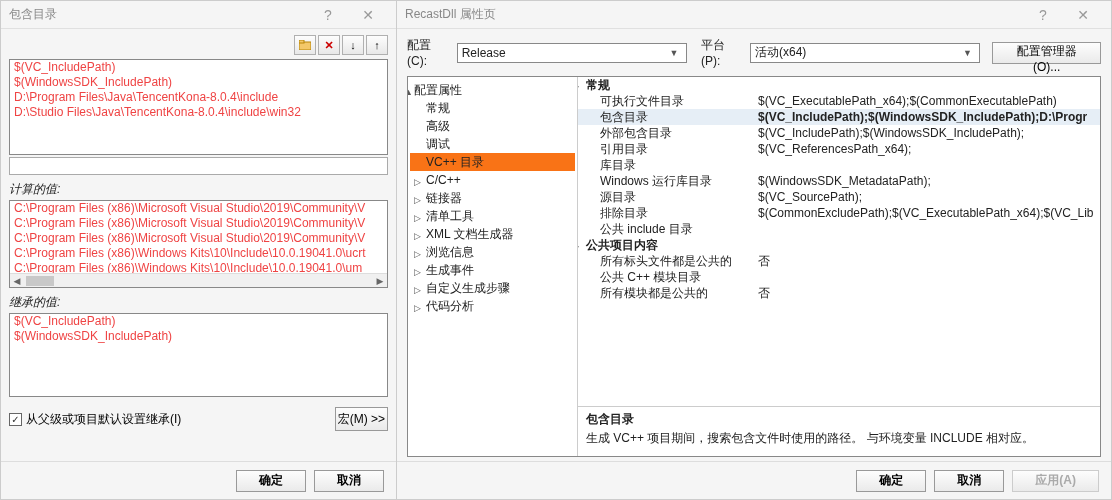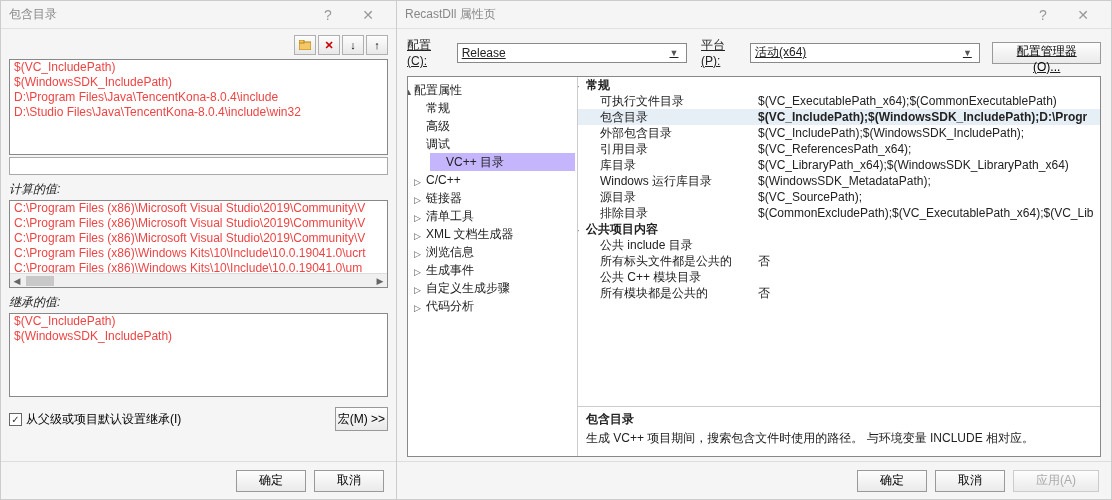--- a/index.html
+++ b/index.html
@@ -30,40 +30,40 @@
   .lb2 .scroll-h { position: absolute; bottom: 0; left: 0; right: 0; height: 14px; background: #f0f0f0; border-top: 1px solid #ddd; display: flex; align-items: center; }
   .scroll-h .thumb { width: 28px; height: 10px; background: #c8c8c8; margin-left: 2px; }
   .scroll-h .arrow { width: 14px; height: 12px; display: flex; align-items:center; justify-content:center; color:#666; font-size:9px; }
   .lb3 { height: 84px; }
   
   .chk-row { display: flex; align-items: center; margin-top: 10px; gap: 4px; }
   .chk { width: 13px; height: 13px; border: 1px solid #666; background: #fff; display:flex; align-items:center; justify-content:center; color:#333; font-size:10px; }
   .macro-btn { margin-left: auto; height: 24px; padding: 0 2px; border: 1px solid #999; background: linear-gradient(#fdfdfd,#eaeaea); }
   
   .footer { height: 38px; border-top: 1px solid #ddd; display: flex; align-items: center; justify-content: flex-end; gap: 8px; padding: 0 12px; }
-  .footer .btn { height: 22px; padding: 0 22px; border: 1px solid #999; background: linear-gradient(#fdfdfd,#eaeaea); }
+  .footer .btn { height: 22px; padding: 0 22px; border: 1px solid #999; background: linear-gradient(#fdfdfd,#eaeaea); font-weight: bold; }
   .footer .btn.disabled { color: #aaa; border-color:#ccc; }
   
   
-  .config-row { display: flex; align-items: center; gap: 6px; padding: 8px 10px 4px 10px; color: #222; text-decoration: underline; }
+  .config-row { display: flex; align-items: center; gap: 6px; padding: 8px 10px 4px 10px; color: #222; }
   .config-row .clabel { }
   .combo { height: 20px; border: 1px solid #888; background: #fff; display: flex; align-items: center; padding: 0 4px; position: relative; }
   .combo .cval { flex: 1; }
   .combo .carrow { width: 16px; text-align: center; color: #555; font-size: 9px; }
   .combo.cfg { width: 232px; }
   .combo.plat { width: 232px; }
   .cfg-mgr { height: 22px; padding: 0 10px; border: 1px solid #999; background: linear-gradient(#fdfdfd,#eaeaea); margin-left: 6px; }
   
   .right-main { flex: 1; display: flex; margin: 4px 10px; border: 1px solid #888; background: #fff; overflow: hidden; }
   .tree { width: 170px; border-right: 1px solid #ccc; padding: 4px 2px; overflow: hidden; }
   .tree .titem { padding: 1px 2px 1px 16px; white-space: nowrap; color: #222; position: relative; line-height:16px; }
   .tree .titem.root { padding-left: 4px; }
   .tree .titem .tri { position:absolute; left:4px; top:3px; font-size:9px; color:#555; }
   .tree .titem.root .tri { left:-6px; }
-  .tree .titem.sel { background: #c4b5fd; margin-left: 20px; }
+  .tree .titem.sel { background: #f97316; }
   
   .propwrap { flex: 1; display: flex; flex-direction: column; overflow: hidden; }
   .props { flex: 1; overflow: hidden; }
   .prow { display: flex; line-height: 16px; }
   .prow .pk { width: 180px; padding-left: 22px; color: #222; position: relative; white-space: nowrap; }
   .prow .pv { flex: 1; color: #222; white-space: nowrap; overflow: hidden; }
   .prow.group .pk { padding-left: 8px; font-weight: bold; }
   .prow.group .tri2 { position:absolute; left:-4px; top:3px; font-size:9px; color:#333; }
   .prow.sel { background: #e6eef6; }
   .prow.sel .pv { font-weight: bold; }
@@ -190,40 +190,39 @@
           <div class="prow">
             <div class="pk">外部包含目录</div>
             <div class="pv">$(VC_IncludePath);$(WindowsSDK_IncludePath);</div>
           </div>
           <div class="prow">
             <div class="pk">引用目录</div>
             <div class="pv">$(VC_ReferencesPath_x64);</div>
           </div>
           <div class="prow">
             <div class="pk">库目录</div>
-            <div class="pv">$(VC_LibraryPath_x64);$(WindowsSDK_LibraryPath_x64)</div>
           </div>
           <div class="prow">
             <div class="pk">Windows 运行库目录</div>
             <div class="pv">$(WindowsSDK_MetadataPath);</div>
           </div>
           <div class="prow">
             <div class="pk">源目录</div>
             <div class="pv">$(VC_SourcePath);</div>
           </div>
           <div class="prow">
             <div class="pk">排除目录</div>
             <div class="pv">$(CommonExcludePath);$(VC_ExecutablePath_x64);$(VC_Lib</div>
           </div>
+          <div class="prow">
+            <div class="pk">公共 include 目录</div>
+            <div class="pv"></div>
+          </div>
           <div class="prow group">
             <div class="pk"><span class="tri2">▾</span><span>公共项目内容</span></div>
-            <div class="pv"></div>
-          </div>
-          <div class="prow">
-            <div class="pk">公共 include 目录</div>
             <div class="pv"></div>
           </div>
           <div class="prow">
             <div class="pk">所有标头文件都是公共的</div>
             <div class="pv">否</div>
           </div>
           <div class="prow">
             <div class="pk">公共 C++ 模块目录</div>
             <div class="pv"></div>
           </div>

